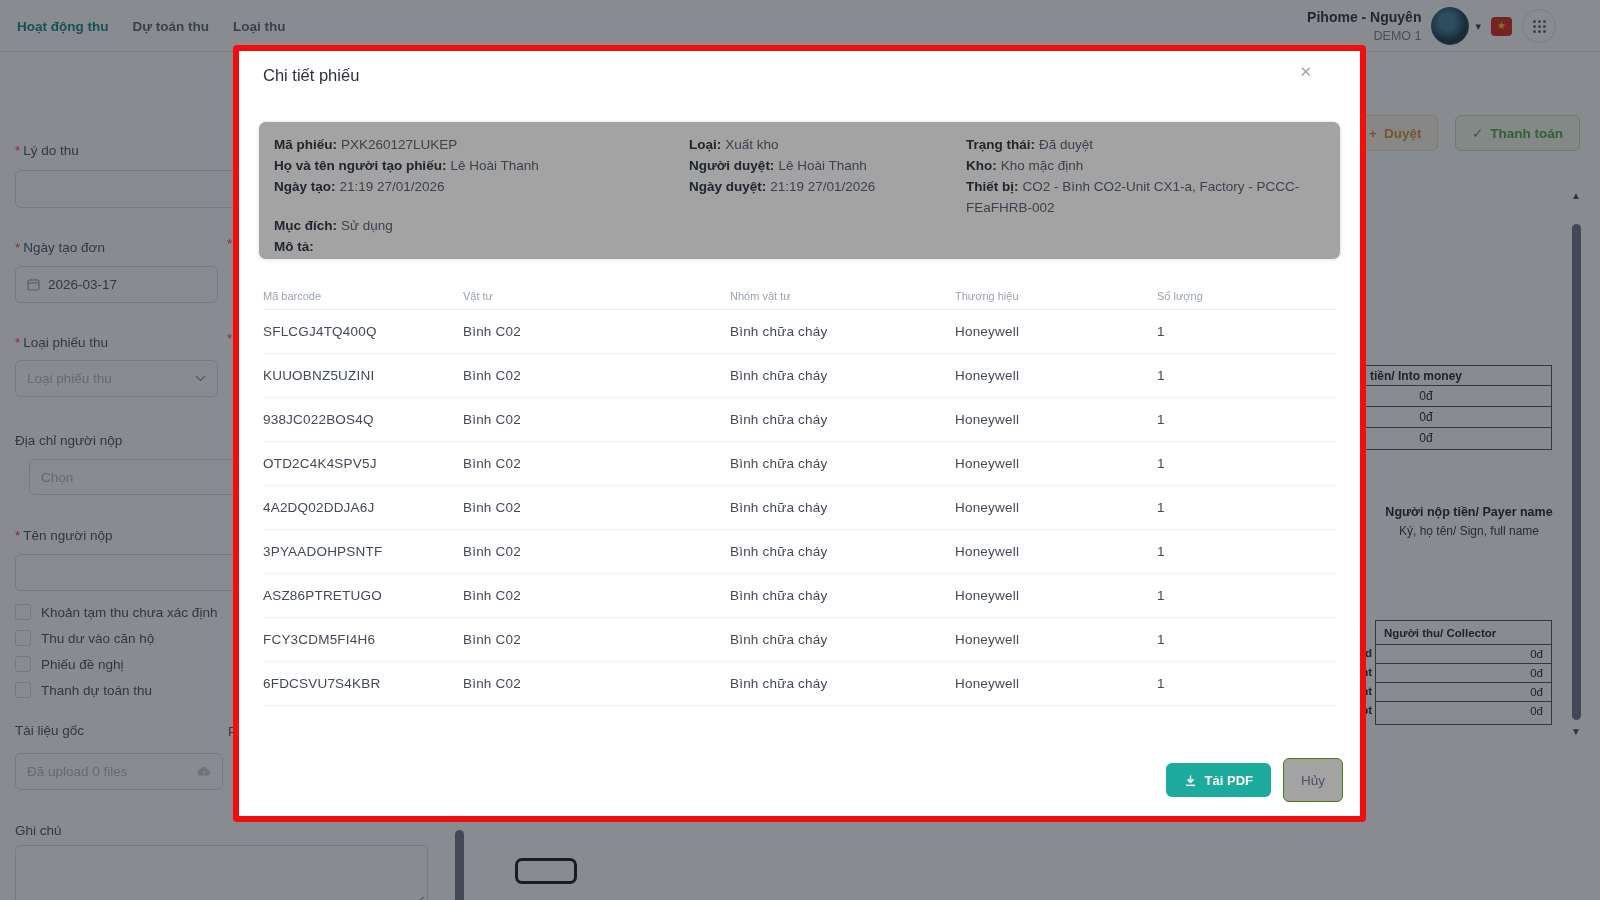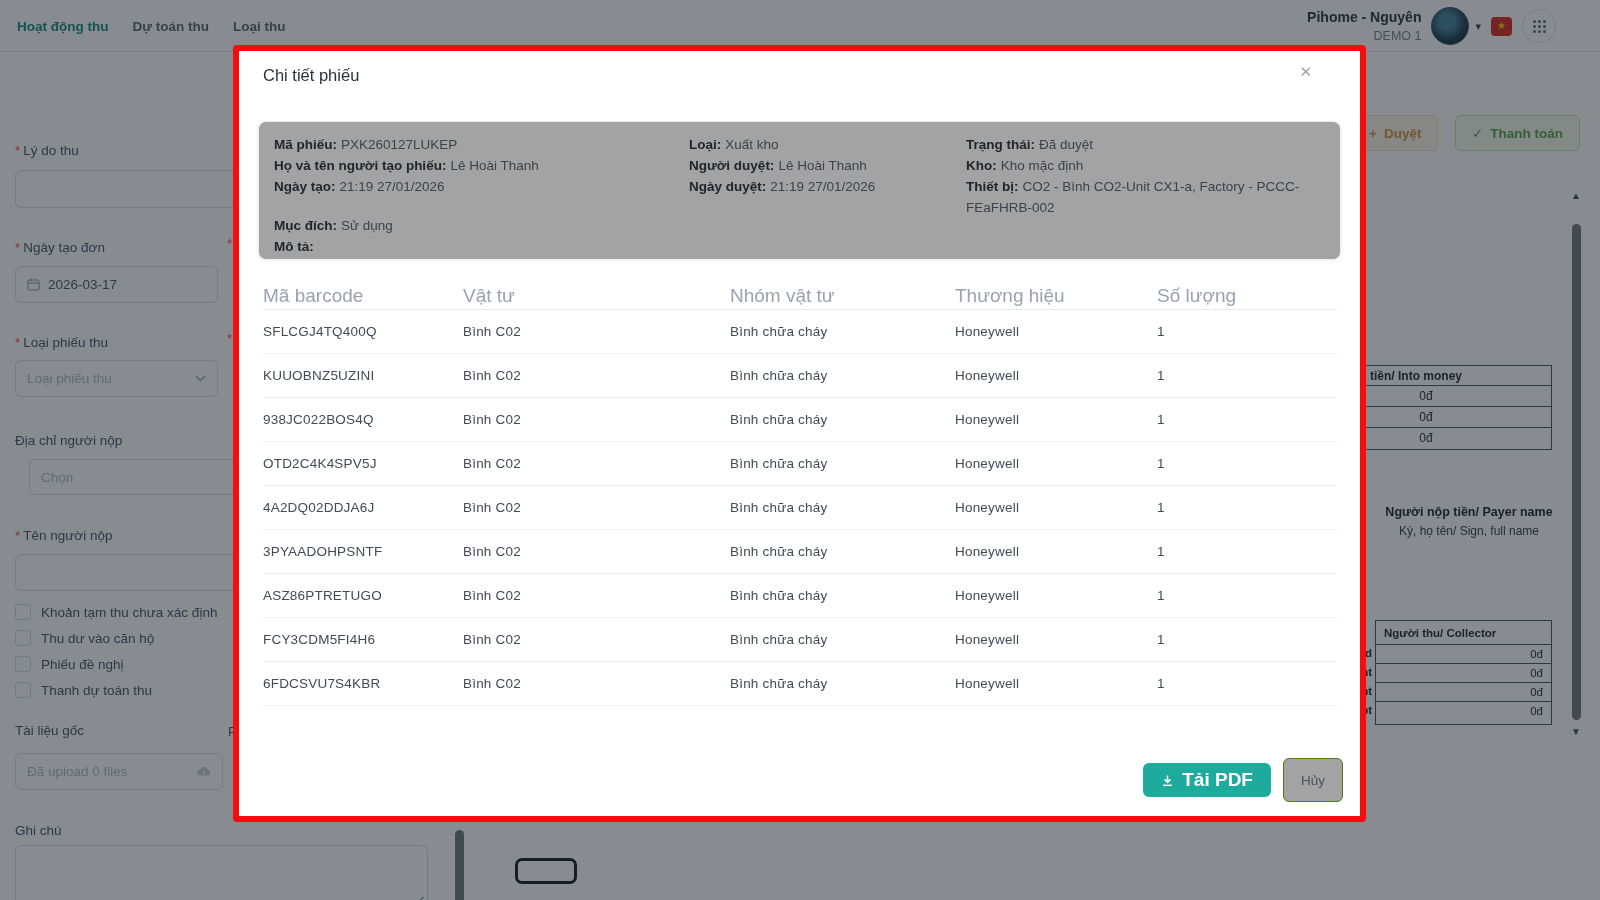--- a/index.html
+++ b/index.html
@@ -76,25 +76,25 @@
   
   .modal{position:absolute;left:233px;top:45px;width:1133px;height:777px;background:#fff;border:6px solid #f50d0d;border-radius:4px;z-index:10;}
   .m-title{position:absolute;left:24px;top:15px;font-size:16.5px;color:#2b313b;}
   .m-close{position:absolute;right:48px;top:12px;font-size:15px;color:#9ba3ad;cursor:pointer;}
   .infocard{position:absolute;left:19px;top:70px;width:1083px;height:139px;background:#a3a3a3;border:1px solid #ededf0;border-radius:8px;box-shadow:0 1px 5px rgba(30,40,60,.07);padding:12px 16px 0 15px;display:grid;grid-template-columns:415px 277px 1fr;}
   .il{line-height:21px;font-size:13.5px;color:#3a424d;white-space:normal;}
   .il .lb{font-weight:700;color:#20262e;margin-right:4px;}
   .gap18{height:18px;}
   .itable{position:absolute;left:24px;top:232px;width:1074px;}
   .ithead{display:grid;grid-template-columns:200px 267px 225px 202px 1fr;height:27px;align-items:center;border-bottom:1px solid #e8eaee;}
-  .th{font-size:19px;color:#99a2ae;font-weight:500;}
+  .th{font-size:11px;color:#99a2ae;font-weight:500;}
   .tr{display:grid;grid-template-columns:200px 267px 225px 202px 1fr;height:44px;align-items:center;border-bottom:1px solid #f0f1f4;}
   .td{font-size:13.5px;color:#424a56;letter-spacing:.2px;}
   .m-footer{position:absolute;right:17px;bottom:14px;display:flex;align-items:center;gap:12px;}
-  .btn-pdf{height:34px;padding:0 18px;border-radius:6px;background:#1cab9c;color:#fff;font-size:19px;font-weight:600;display:flex;align-items:center;gap:8px;border:none;cursor:pointer;}
+  .btn-pdf{height:34px;padding:0 18px;border-radius:6px;background:#1cab9c;color:#fff;font-size:13px;font-weight:600;display:flex;align-items:center;gap:8px;border:none;cursor:pointer;}
   .btn-cancel{height:44px;padding:0 17px;border-radius:6px;background:#a3a3a3;border:1px solid #4d7c0f;color:#4a5260;font-size:13.5px;display:flex;align-items:center;cursor:pointer;}
   .icon-svg{display:flex;align-items:center;}
 </style>
 </head>
 <body>
 
 <div class="stage">
 
   <header class="topbar">
     <nav class="tabs">

